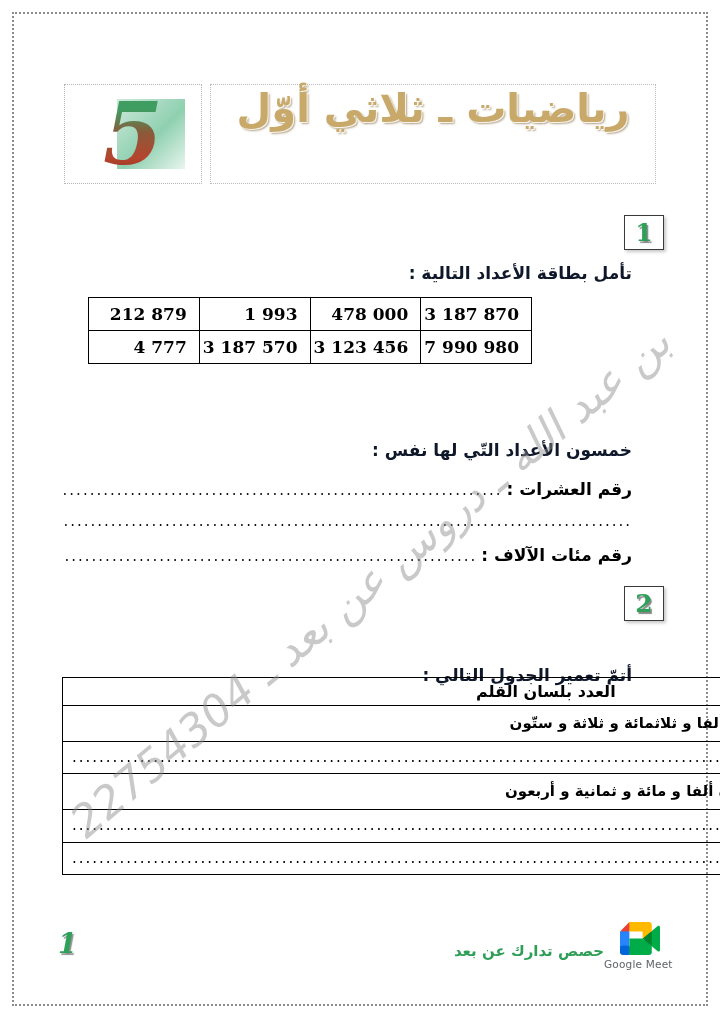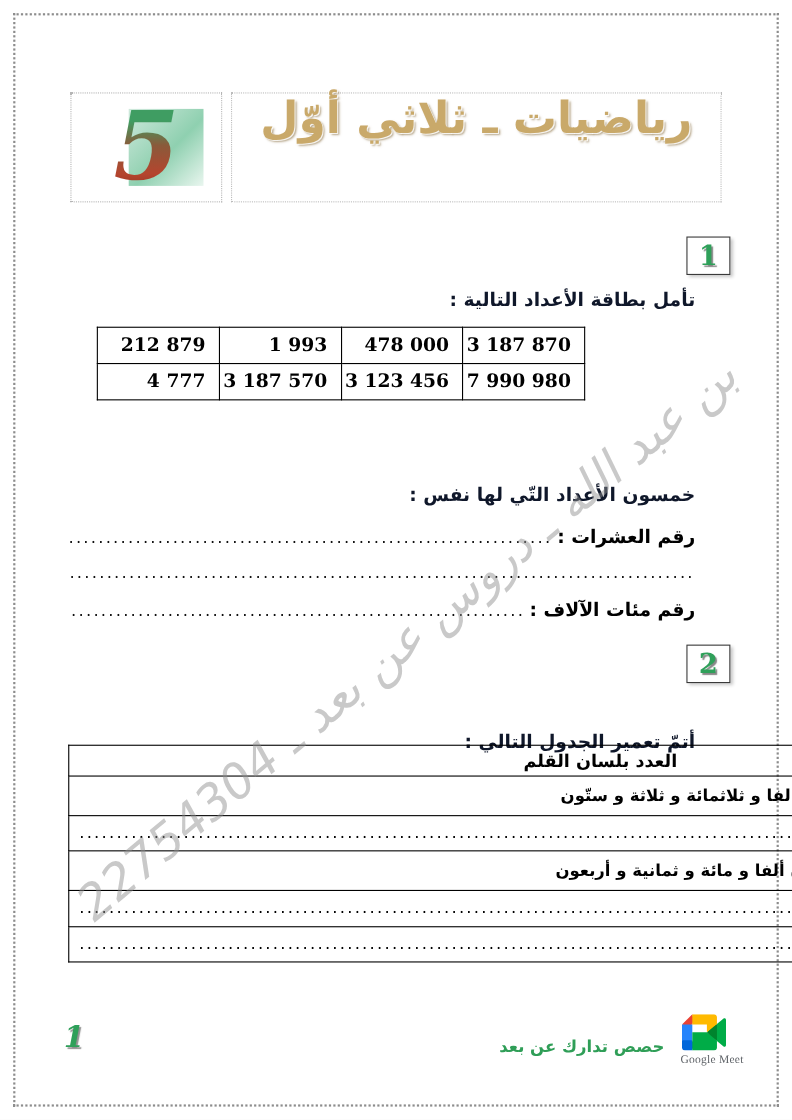--- a/index.html
+++ b/index.html
@@ -106,21 +106,21 @@
   .page-number {
     position:absolute; left:58px; top:928px;
     font-family:"DejaVu Serif", serif; font-style:italic; font-weight:bold;
     font-size:27px; color:#2fa05a; text-shadow:1.5px 1.5px 1px rgba(70,70,70,.6);
   }
   .footer-brand {
     position:absolute; right:116px; top:942px; direction:rtl;
     color:#2f9e57; font-weight:bold; font-size:15px;
   }
   .meet-block {
-    position:absolute; right:44px; top:922px; width:72px; text-align:right;font-family:Liberation Serif, serif;
+    position:absolute; right:44px; top:922px; width:72px; text-align:left;
   }
   .meet-block svg { display:block; margin:0 auto; }
   .meet-label { font-size:10.5px; color:#5f6368; margin-top:3px; letter-spacing:.2px; }
 
   .content { position:relative; z-index:1; }
 </style>
 </head>
 <body>
 
 <div class="page">

